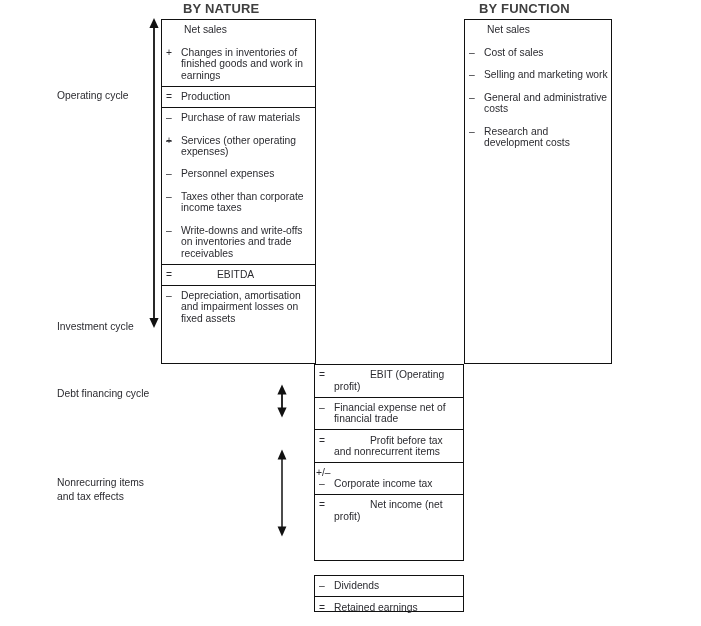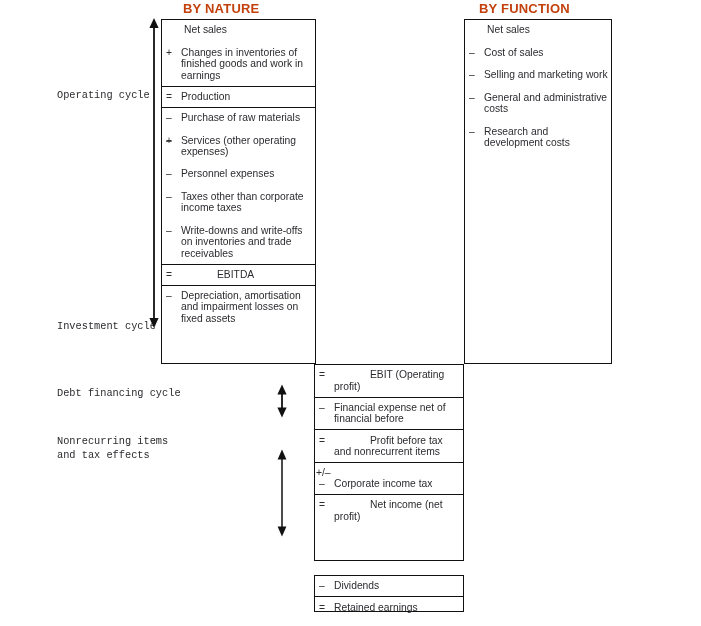--- a/index.html
+++ b/index.html
@@ -7,21 +7,21 @@
   body{
     width:701px;height:626px;background:#ffffff;
     font-family:"Liberation Sans", sans-serif;
     color:#2b2b30;
     position:relative;overflow:hidden;
   }
   #stage{position:absolute;left:0;top:0;width:701px;height:626px;}
 
   .hdr{
     position:absolute;font-size:13px;font-weight:bold;
-    letter-spacing:0.2px;color:#c2410c;white-space:nowrap;
+    letter-spacing:0.2px;color:#404040;white-space:nowrap;
   }
 
   .box{position:absolute;box-sizing:border-box;border:1.3px solid #111;}
 
   .rows{position:absolute;left:0;top:0;right:0;}
   .row{position:relative;box-sizing:border-box;padding:4.3px 0 4.5px 0;}
   .row.sep{border-top:1.3px solid #111;}
 
   .cell{
     position:relative;
@@ -34,37 +34,37 @@
     position:absolute;left:4px;top:0;
     font-size:10.3px;line-height:11.4px;
   }
   .cell.wide{padding-left:27px;}
   .cell.wide .sign{left:1px;}
   .cell.plain{padding-left:22px;}
   .b{font-weight:normal;margin-left:36px;}
 
   .sidelbl{
     position:absolute;font-size:10.3px;line-height:13.5px;
-    color:#2b2b30;white-space:pre-line;font-family:Liberation Mono, monospace;
+    color:#2b2b30;white-space:pre-line;
   }
 
   svg.arrow{position:absolute;overflow:visible;}
 </style>
 </head>
 <body>
 
 <div id="stage">
 
   <div class="hdr" style="left:183px;top:1px;">BY NATURE</div>
   <div class="hdr" style="left:479px;top:1px;text-align:center;">BY FUNCTION</div>
 
   <div class="sidelbl" style="left:57px;top:89px;">Operating cycle</div>
   <div class="sidelbl" style="left:57px;top:320px;">Investment cycle</div>
   <div class="sidelbl" style="left:57px;top:387px;">Debt financing cycle</div>
-  <div class="sidelbl" style="left:57px;top:435px;">Nonrecurring items
+  <div class="sidelbl" style="left:57px;top:476px;">Nonrecurring items
 and tax effects</div>
 
   <svg class="arrow" style="left:146px;top:16px;width:16px;height:314px;" viewBox="0 0 16 314">
     <line x1="8" y1="9" x2="8" y2="305" stroke="#111" stroke-width="1.8"></line>
     <polygon points="8,2 3.4,12 12.6,12" fill="#111"></polygon>
     <polygon points="8,312 3.4,302 12.6,302" fill="#111"></polygon>
   </svg>
 
   <svg class="arrow" style="left:274px;top:383px;width:16px;height:36px;" viewBox="0 0 16 36">
     <line x1="8" y1="8" x2="8" y2="28" stroke="#111" stroke-width="1.8"></line>
@@ -103,21 +103,21 @@
         </div>
       </div>
   </div>
 
   <div class="box" style="left:314px;top:364px;width:150px;height:197px;">
     <div class="rows" id="rows-middle">
         <div class="row">
           <div class="cell"><span class="sign">=</span><span class="b">EBIT (Operating profit)</span></div>
         </div>
         <div class="row sep">
-          <div class="cell"><span class="sign">–</span><span class="">Financial expense net of financial before</span></div>
+          <div class="cell"><span class="sign">–</span><span class="">Financial expense net of financial trade</span></div>
         </div>
         <div class="row sep">
           <div class="cell"><span class="sign">=</span><span class="b">Profit before tax and nonrecurrent items</span></div>
         </div>
         <div class="row sep">
           <div class="cell wide"><span class="sign">+/–</span></div>
           <div class="cell"><span class="sign">–</span><span class="">Corporate income tax</span></div>
         </div>
         <div class="row sep">
           <div class="cell"><span class="sign">=</span><span class="b">Net income (net profit)</span></div>

